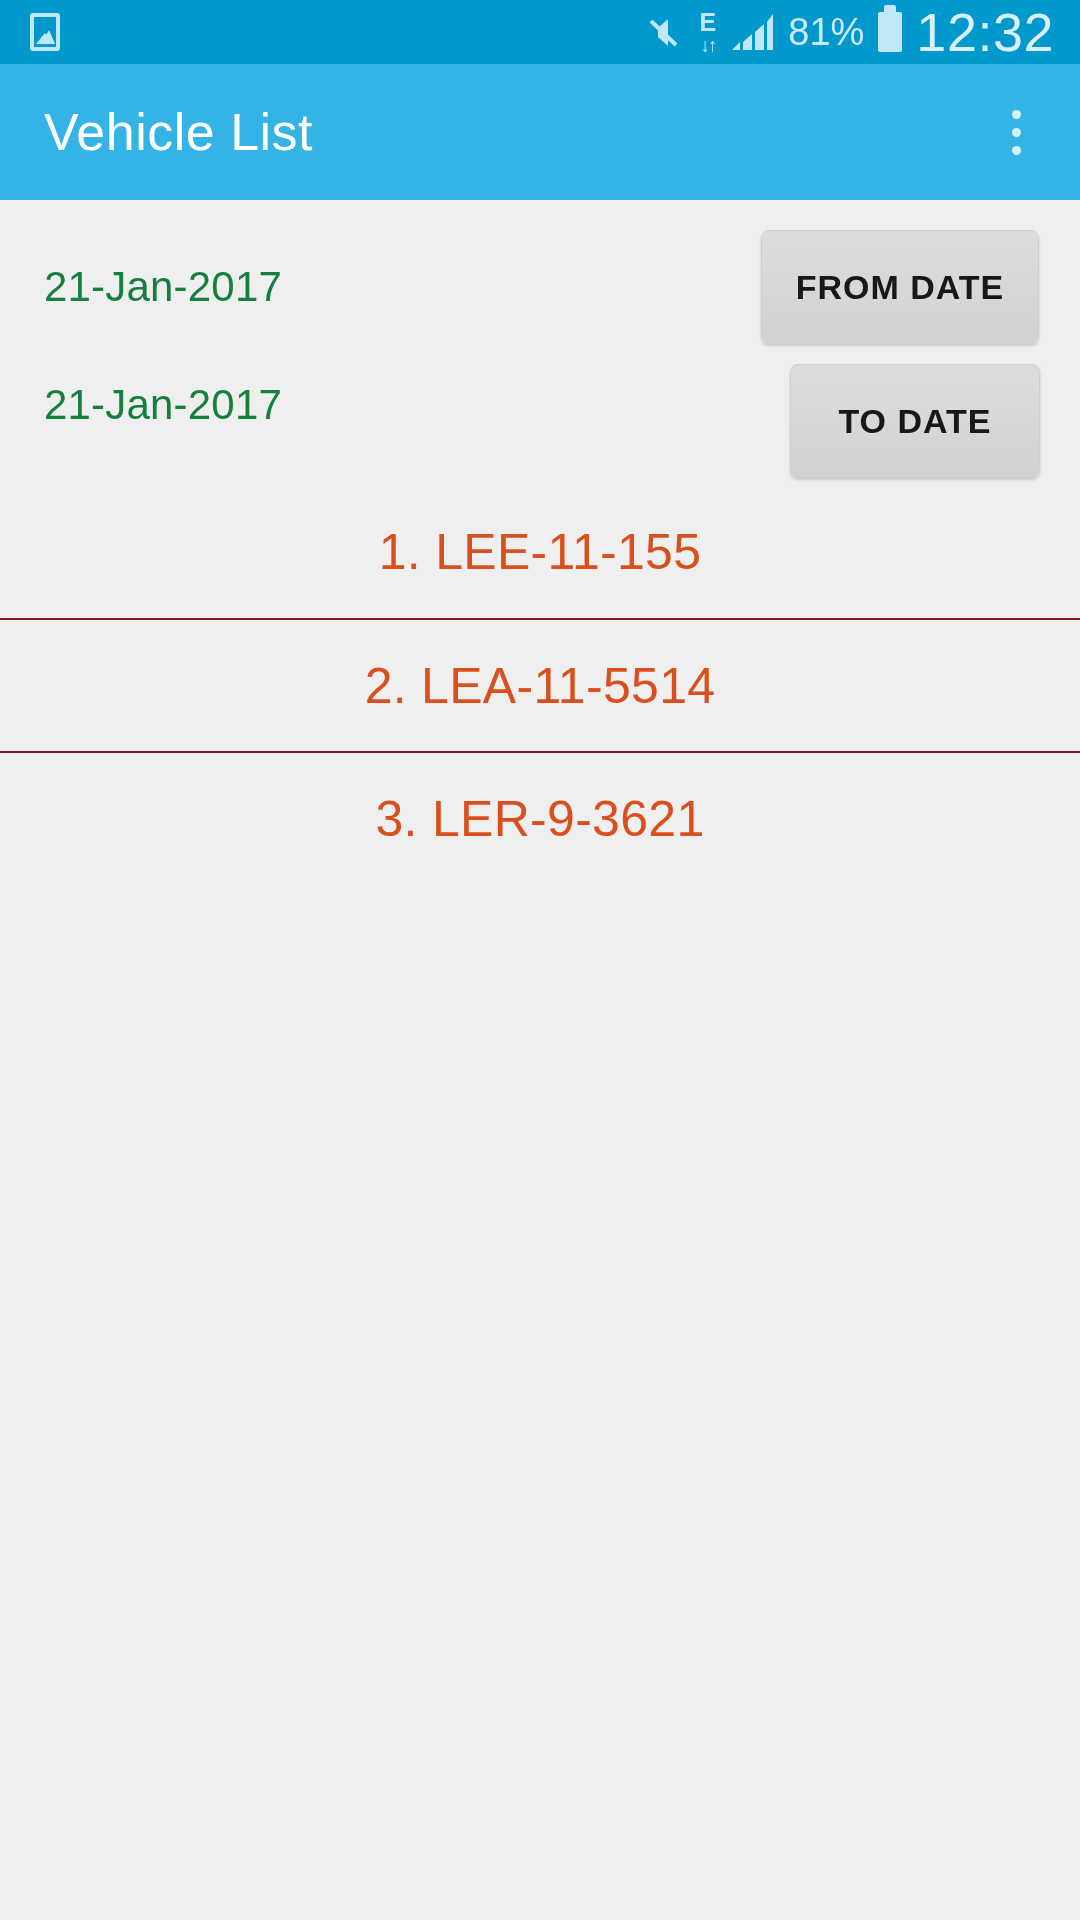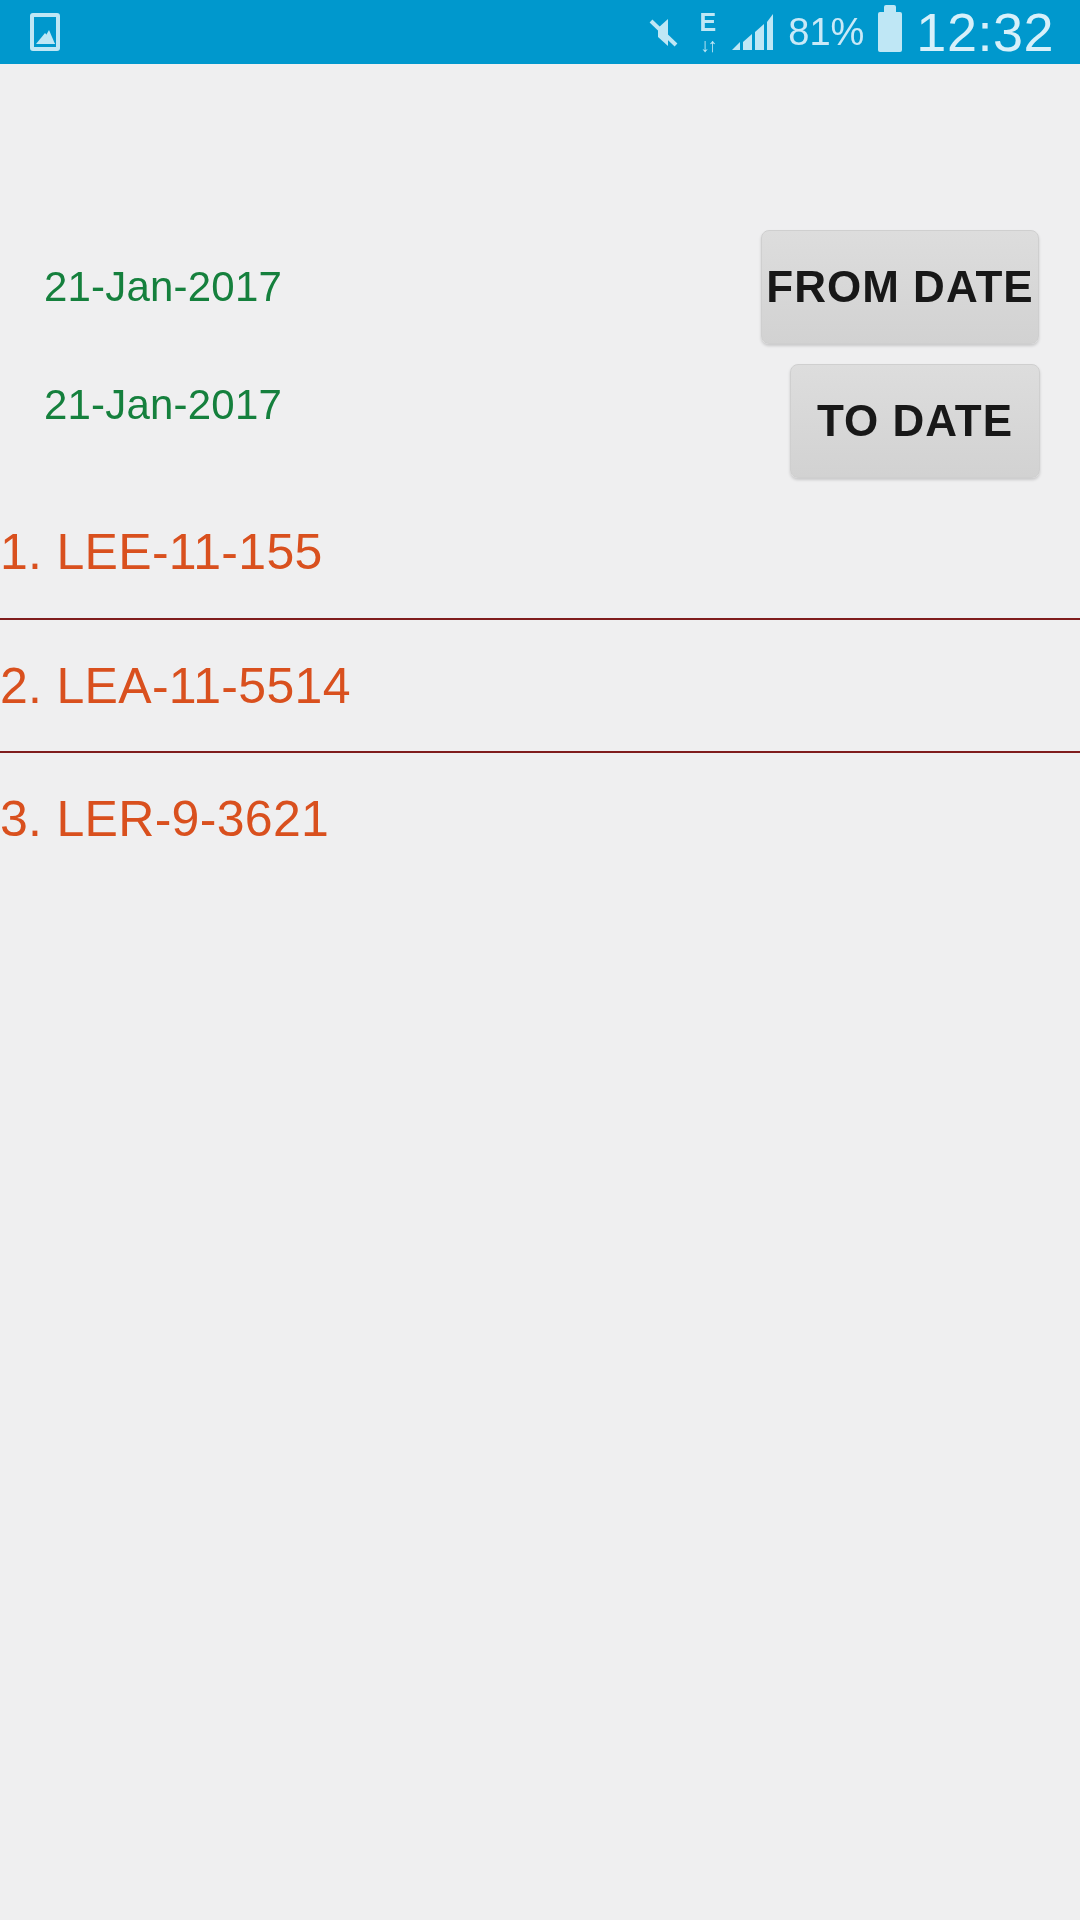--- a/index.html
+++ b/index.html
@@ -191,21 +191,21 @@
     position: absolute;
     box-sizing: border-box;
     background: linear-gradient(#dddddd, #d2d2d2);
     border: 1px solid #cfcfcf;
     border-radius: 8px;
     box-shadow: 0 2px 3px rgba(0,0,0,0.16);
     display: flex;
     align-items: center;
     justify-content: center;
     color: #181818;
-    font-size: 44px;
+    font-size: 34px;
     font-weight: bold;
     letter-spacing: 1px;
     text-align: center;
   }
   .btn-from {
     left: 761px; top: 0px;
     width: 278px; height: 114px;
   }
   .btn-to {
     left: 790px; top: 16px;
@@ -217,20 +217,21 @@
     position: absolute;
     left: 0; top: 285px;
     width: 1080px;
   }
   .vehicle-item {
     position: relative;
     height: 133px;
     display: flex;
     align-items: center;
     box-sizing: border-box;
+    justify-content: center;
   }
   .vehicle-item + .vehicle-item {
     border-top: 2px solid #7f1d1d;
   }
   .vehicle-label {
     color: #d9501e;
     font-size: 50px;
     letter-spacing: 0.3px;
   }
 </style>
@@ -265,20 +266,28 @@
       </svg>
 
       <span class="status-text">81%</span>
 
       <div class="ic-battery"></div>
 
       <span class="clock">12:32</span>
     </div>
   </div>
 
+  <div class="app-bar">
+    <div class="app-title">Vehicle List</div>
+    <div class="overflow-menu">
+      <span class="dot"></span>
+      <span class="dot"></span>
+      <span class="dot"></span>
+    </div>
+  </div>
 
   <div class="content">
 
     <div class="date-row from-row">
       <span class="date-value">21-Jan-2017</span>
       <div class="date-button btn-from">FROM DATE</div>
     </div>
 
     <div class="date-row to-row">
       <span class="date-value">21-Jan-2017</span>

